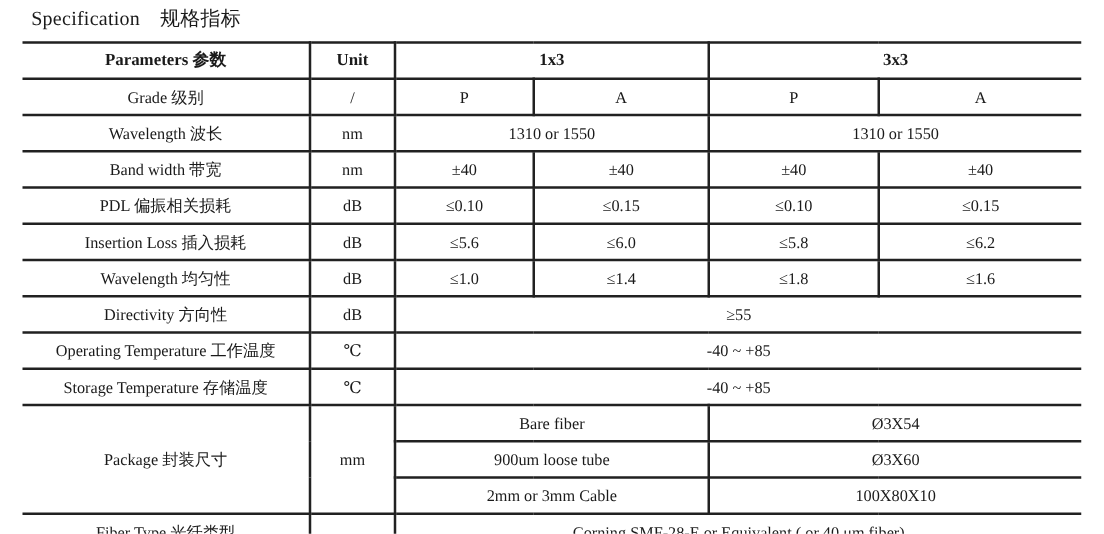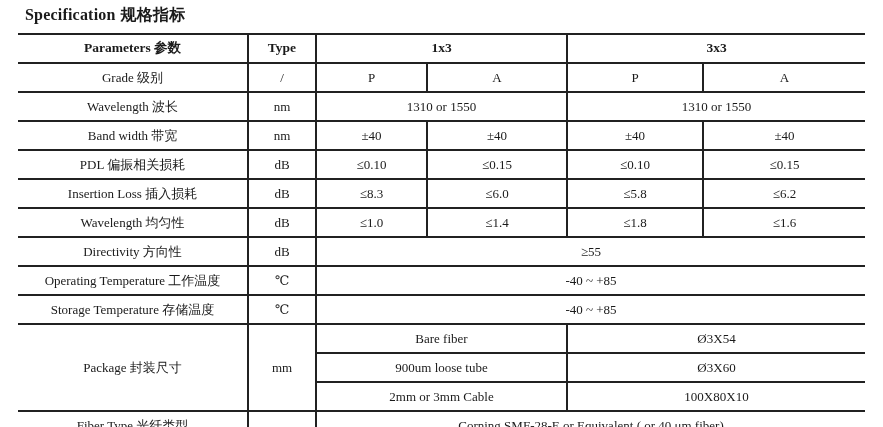--- a/index.html
+++ b/index.html
@@ -7,22 +7,22 @@
     width:883px;height:427px;background:#ffffff;
     font-family:"Liberation Serif","DejaVu Serif",serif;
     color:#1a1a1a;
     -webkit-font-smoothing:antialiased;
   }
   .page{position:relative;width:883px;height:427px;overflow:hidden;}
   .title{
     position:absolute;left:25px;top:5px;
     font-size:16px;letter-spacing:.2px;white-space:nowrap;
   }
-  .title .en{font-weight:bold;margin-top:33px;}
-  .title .zh{font-weight:bold;margin-left:5px;}
+  .title .en{font-weight:normal;margin-top:33px;}
+  .title .zh{font-weight:normal;margin-left:16px;}
   table.spec{
     position:absolute;left:18px;top:33px;width:847px;
     border-collapse:collapse;table-layout:fixed;
   }
   td{
     border:2px solid #212121;
     height:23px;
     text-align:center;vertical-align:middle;
     font-size:13px;line-height:1.05;
     padding:2px 2px;overflow:hidden;white-space:nowrap;
@@ -46,21 +46,21 @@
         <col style="width:68px">
       <col style="width:111px">
         <col style="width:140px">
       <col style="width:136px">
         <col style="width:162px">
     </colgroup>
 
     <tbody>
         <tr>
       <td class="b">Parameters 参数</td>
-      <td class="b">Type</td>
+      <td class="b">Unit</td>
       <td class="b" colspan="2">1x3</td>
       <td class="b" colspan="2">3x3</td>
     </tr>
 
     <tr>
       <td>Grade 级别</td>
       <td>/</td>
       <td>P</td>
       <td>A</td>
       <td>P</td>
@@ -88,21 +88,21 @@
       <td>dB</td>
       <td>≤0.10</td>
       <td>≤0.15</td>
       <td>≤0.10</td>
       <td>≤0.15</td>
     </tr>
 
     <tr>
       <td>Insertion Loss 插入损耗</td>
       <td>dB</td>
-      <td>≤8.3</td>
+      <td>≤5.6</td>
       <td>≤6.0</td>
       <td>≤5.8</td>
       <td>≤6.2</td>
     </tr>
 
     <tr>
       <td>Wavelength 均匀性</td>
       <td>dB</td>
       <td>≤1.0</td>
       <td>≤1.4</td>

